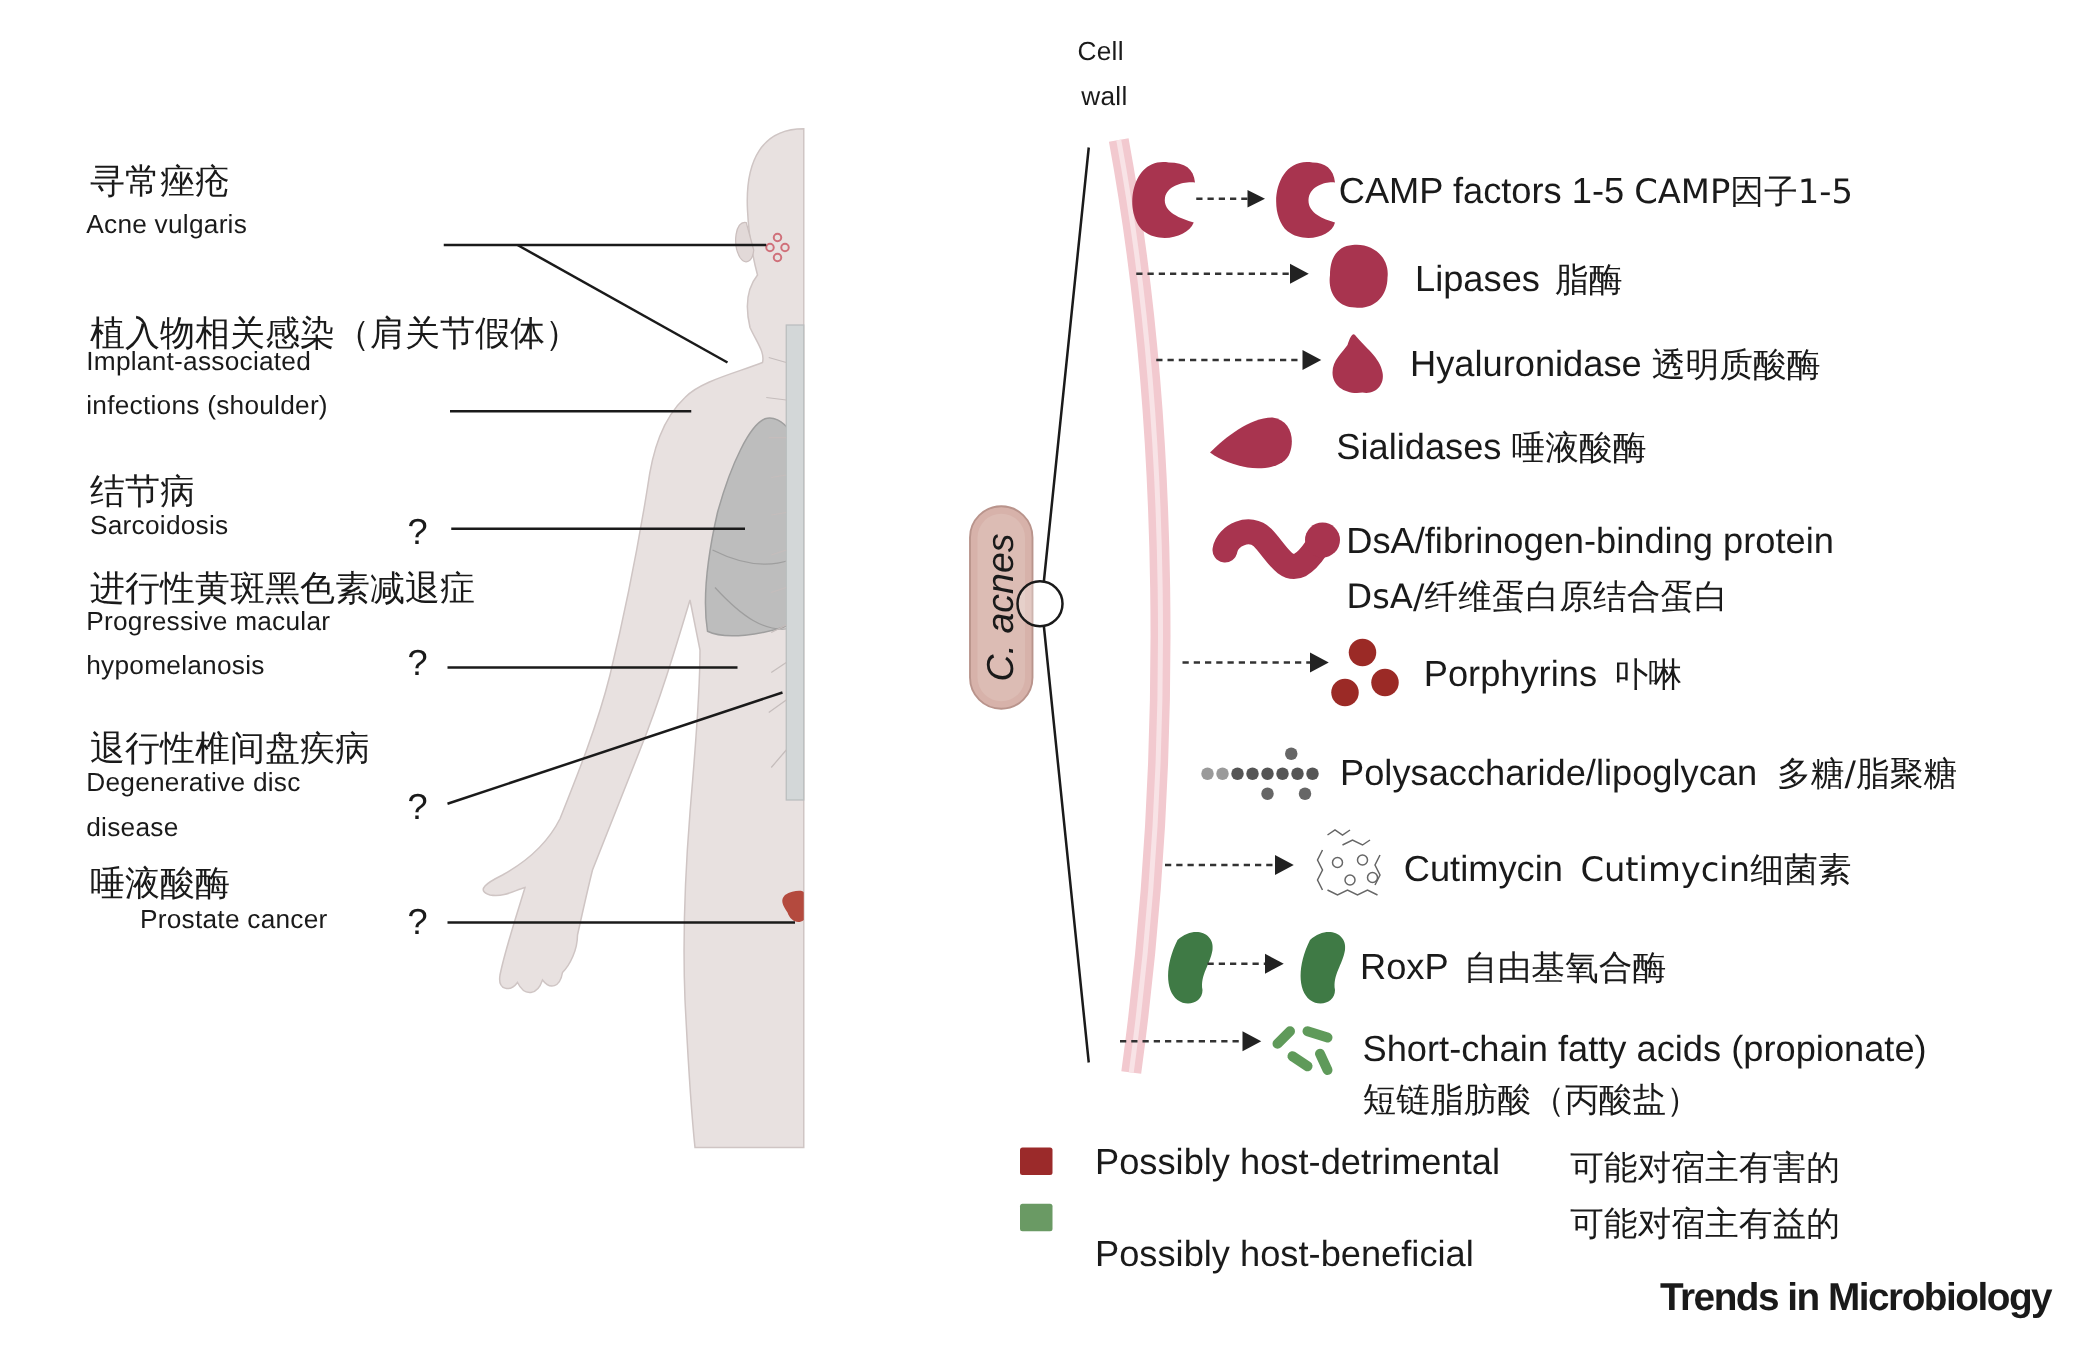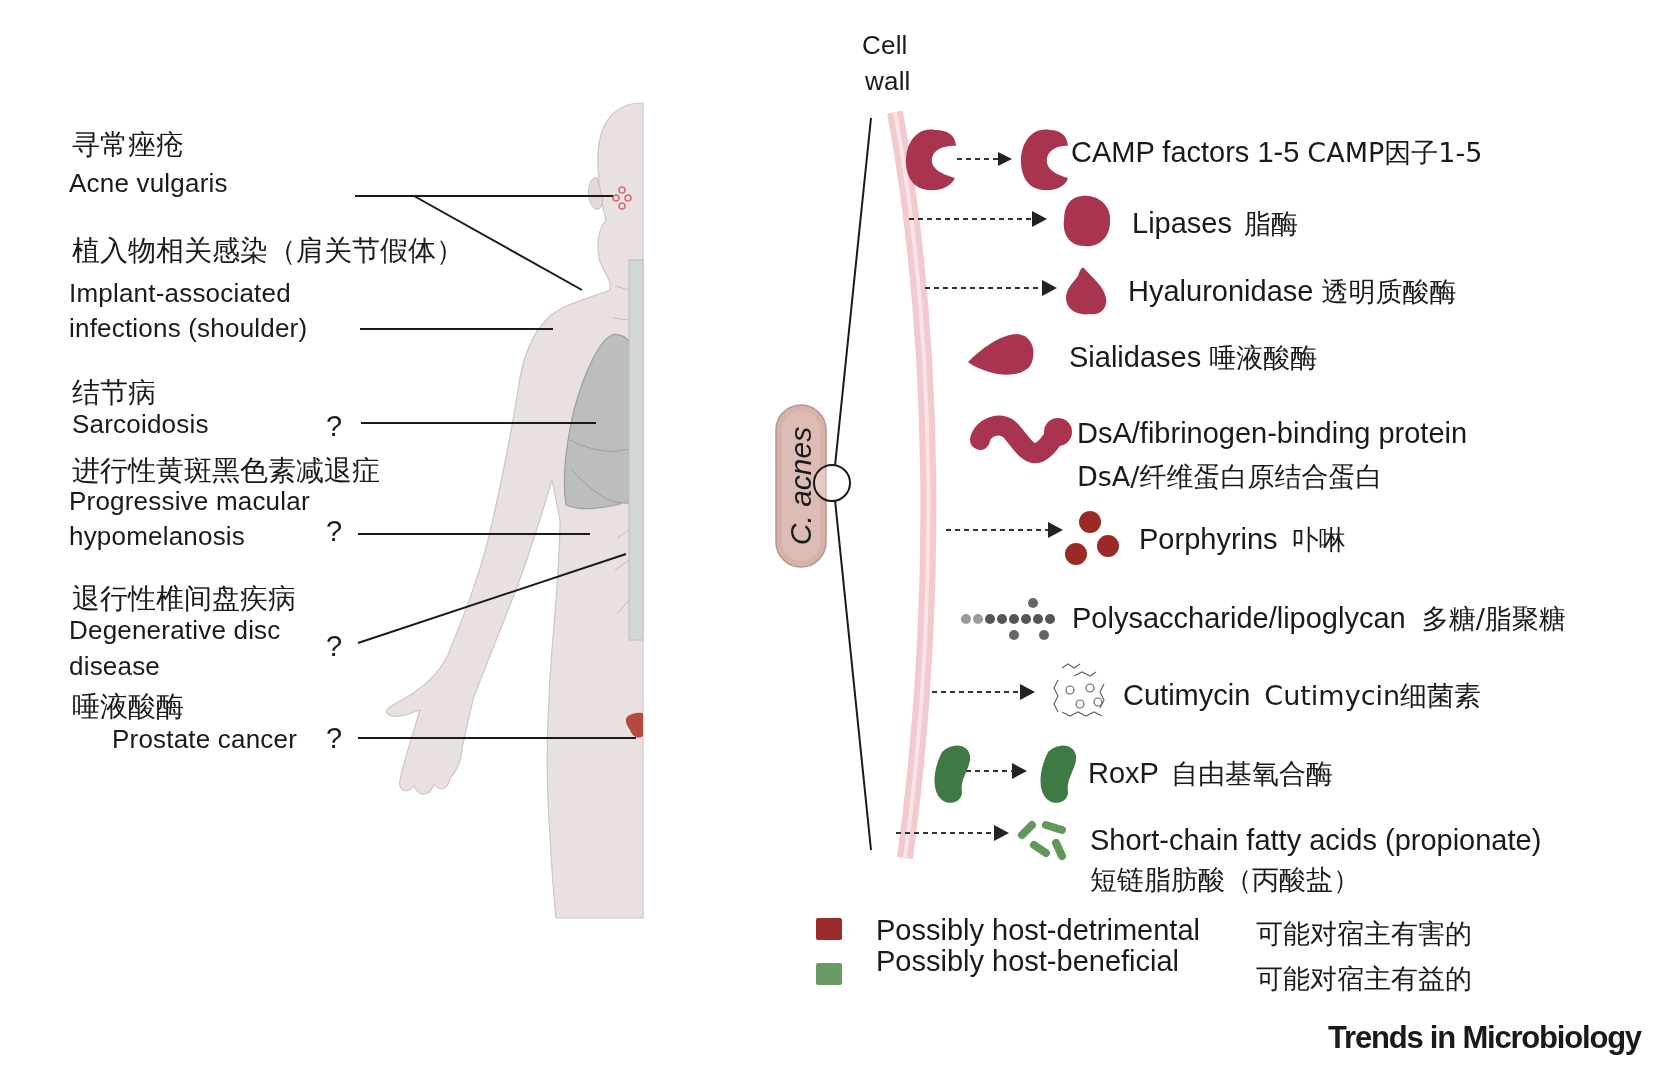--- a/index.html
+++ b/index.html
@@ -1,19 +1,19 @@
 <!DOCTYPE html>
 <html><head>
 <meta charset="utf-8">
 <style>
   html, body { margin:0; padding:0; background:#ffffff; }
   body { width:1658px; height:1082px; position:relative; overflow:hidden;
          font-family:"Liberation Sans", "DejaVu Sans", sans-serif; color:#1a1a1a; }
   .abs { position:absolute; white-space:nowrap; }
-  .en { font-size:26px; letter-spacing:0.2px; }
+  .en { font-size:21px; letter-spacing:0.2px; }
   .zh { font-size:28px; font-family:"DejaVu Sans", sans-serif; }
   .q { font-size:29px; }
   svg.layer { position:absolute; left:0; top:0; }
   .item-en { font-size:29px; }
   .item-zh { font-size:27px; font-family:"DejaVu Sans", sans-serif; }
   .legend-swatch { position:absolute; width:26px; height:22px; border-radius:2px; }
   .brand { font-size:31px; font-weight:bold; letter-spacing:-1.2px; }
 </style>
 </head>
 <body>
@@ -54,21 +54,21 @@
     <line x1="361" y1="423" x2="596" y2="423"></line>
     <line x1="358" y1="534" x2="590" y2="534"></line>
     <line x1="358" y1="643" x2="626" y2="554"></line>
     <line x1="358" y1="738" x2="636" y2="738"></line>
   </g>
 </svg>
 
 <div class="abs zh" style="left:72px;top:126px;">寻常痤疮</div>
 <div class="abs en" style="left:69px;top:168px;">Acne vulgaris</div>
 
-<div class="abs zh" style="left:72px;top:232px;">植入物相关感染（肩关节假体）</div>
+<div class="abs zh" style="left:72px;top:248px;">植入物相关感染（肩关节假体）</div>
 <div class="abs en" style="left:69px;top:278px;">Implant-associated</div>
 <div class="abs en" style="left:69px;top:313px;">infections (shoulder)</div>
 
 <div class="abs zh" style="left:72px;top:374px;">结节病</div>
 <div class="abs en" style="left:72px;top:409px;">Sarcoidosis</div>
 <div class="abs q" style="left:326px;top:410px;">?</div>
 
 <div class="abs zh" style="left:72px;top:452px;">进行性黄斑黑色素减退症</div>
 <div class="abs en" style="left:69px;top:486px;">Progressive macular</div>
 <div class="abs en" style="left:69px;top:521px;">hypomelanosis</div>
@@ -215,16 +215,16 @@
   <span class="item-en">RoxP</span><span class="item-zh" style="margin-left:12px;">自由基氧合酶</span>
 </div>
 <div class="abs item-en" style="left:1090px;top:824px;">Short-chain fatty acids (propionate)</div>
 <div class="abs item-zh" style="left:1090px;top:862px;">短链脂肪酸（丙酸盐）</div>
 
 <div class="legend-swatch" style="left: 816px; top: 918px; background: rgb(155, 42, 42);" title="#9b2a2a"></div>
 <div class="abs item-en" style="left:876px;top:914px;">Possibly host-detrimental</div>
 <div class="abs item-zh" style="left:1256px;top:916px;">可能对宿主有害的</div>
 
 <div class="legend-swatch" style="left: 816px; top: 963px; background: rgb(106, 154, 100);" title="#6a9a64"></div>
-<div class="abs item-en" style="left:876px;top:945px;">Possibly host-beneficial</div>
+<div class="abs item-en" style="left:876px;top:988px;">Possibly host-beneficial</div>
 <div class="abs item-zh" style="left:1256px;top:961px;">可能对宿主有益的</div>
 
 <div class="abs brand" style="left:1328px;top:1020px;">Trends in Microbiology</div>
 
 </body></html>

